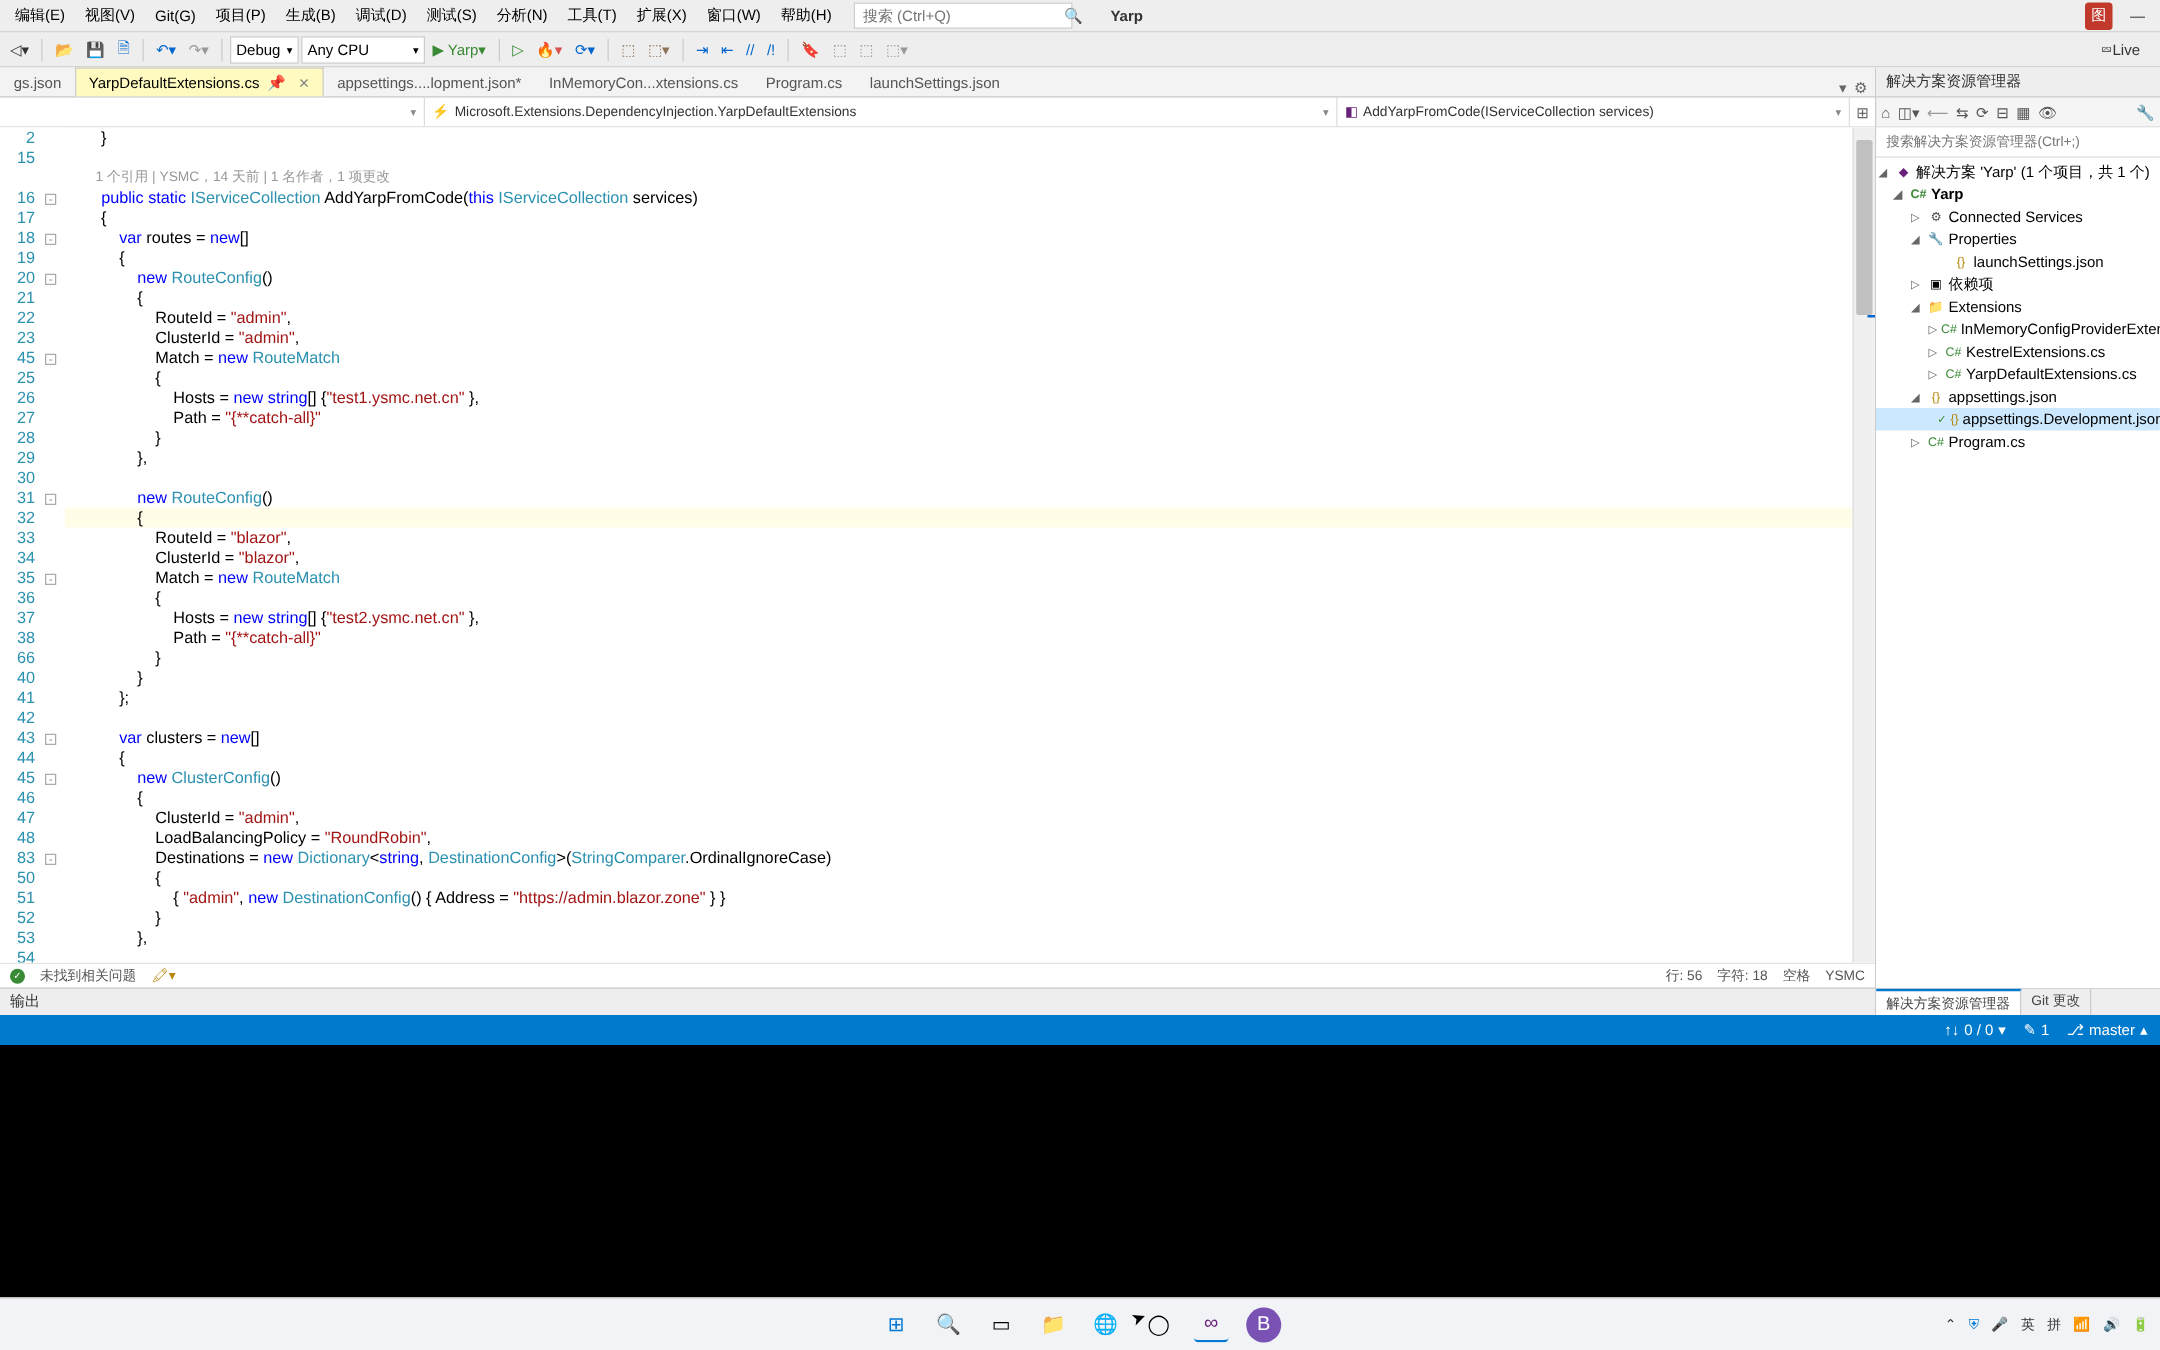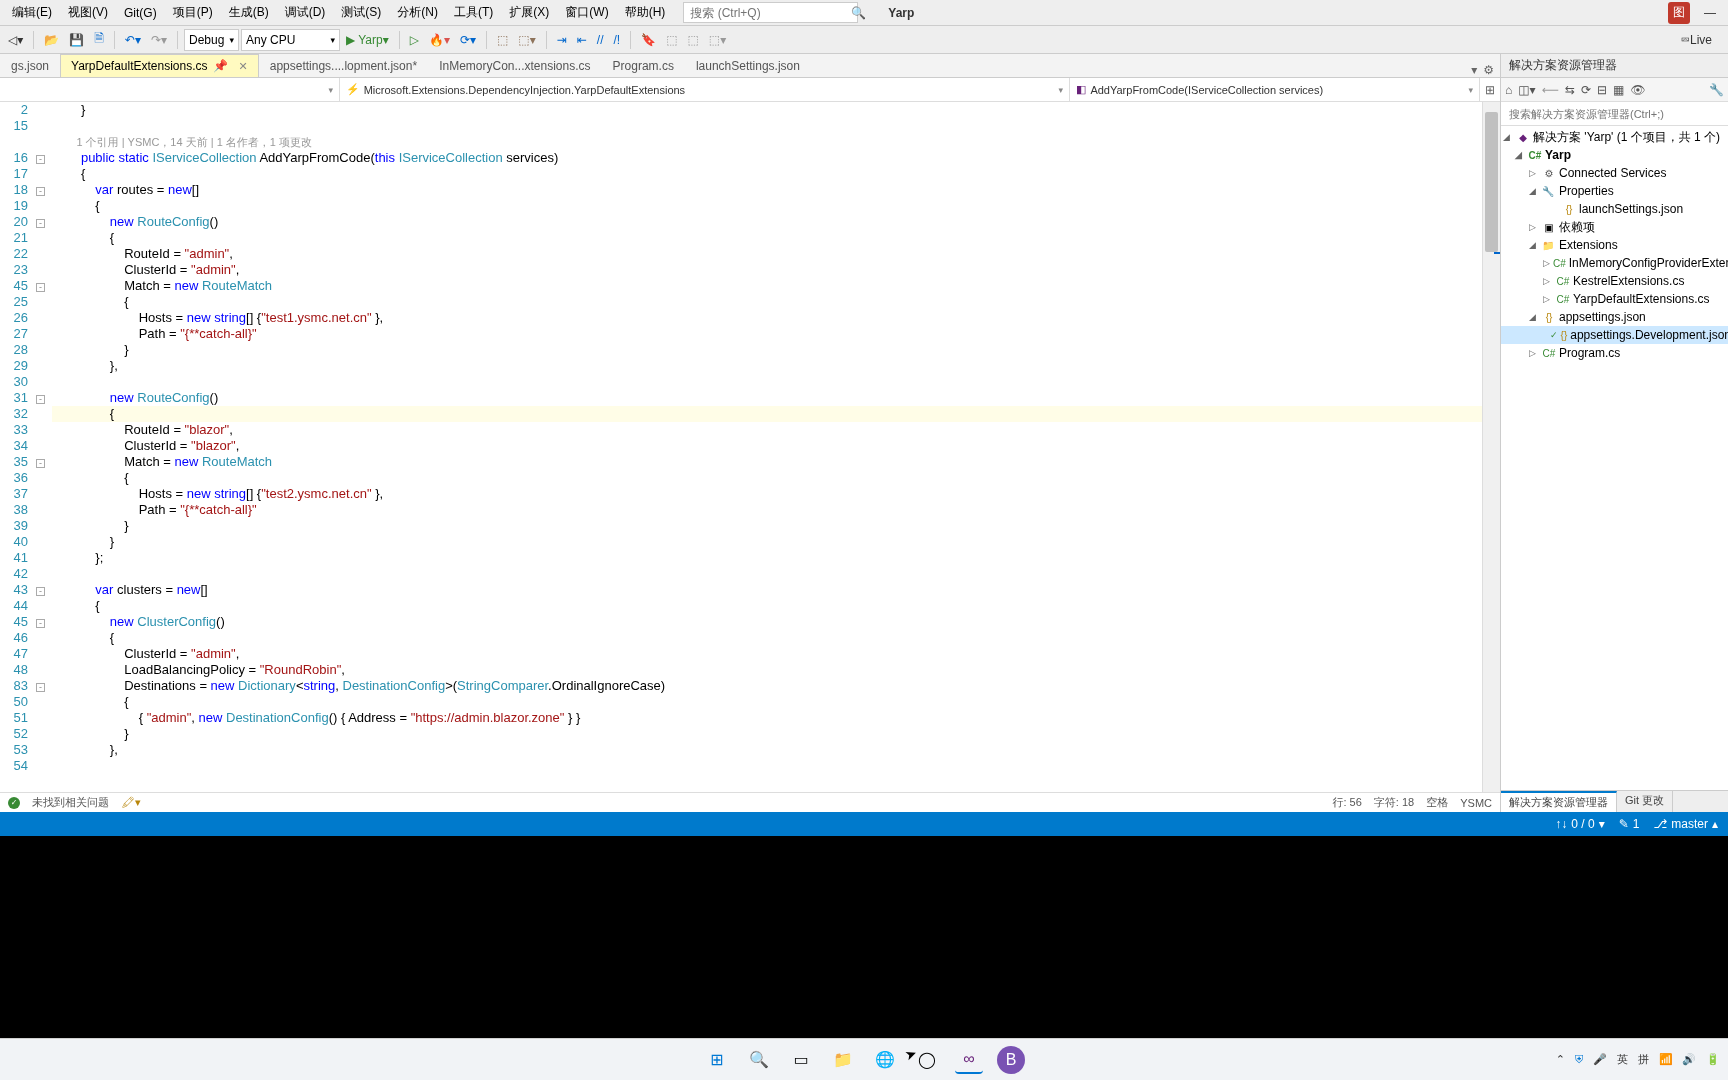--- a/index.html
+++ b/index.html
@@ -251,21 +251,21 @@
           <div class="line">29</div>
           <div class="line">30</div>
           <div class="line">31</div>
           <div class="line">32</div>
           <div class="line">33</div>
           <div class="line">34</div>
           <div class="line">35</div>
           <div class="line">36</div>
           <div class="line">37</div>
           <div class="line">38</div>
-          <div class="line">39</div>
+          <div class="line">66</div>
           <div class="line">40</div>
           <div class="line">41</div>
           <div class="line">42</div>
           <div class="line">43</div>
           <div class="line">44</div>
           <div class="line">45</div>
           <div class="line">46</div>
           <div class="line">47</div>
           <div class="line">48</div>
           <div class="line">83</div>
@@ -330,20 +330,21 @@
       <span class="ok">✓</span>
       <span>未找到相关问题</span>
       <span style="color:#b8860b;">🖍▾</span>
       <span class="spacer"></span>
       <span>行: 56</span>
       <span>字符: 18</span>
       <span>空格</span>
       <span>YSMC</span>
     </div>
 
+    <div class="output-title">输出</div>
 
   </div>
 
   <div class="sln">
     <div class="title">解决方案资源管理器</div>
     <div class="sln-toolbar">
       <span class="tbtn">⌂</span>
       <span class="tbtn">◫▾</span>
       <span class="tbtn" style="color:#999;">⟵</span>
       <span class="tbtn">⇆</span>

